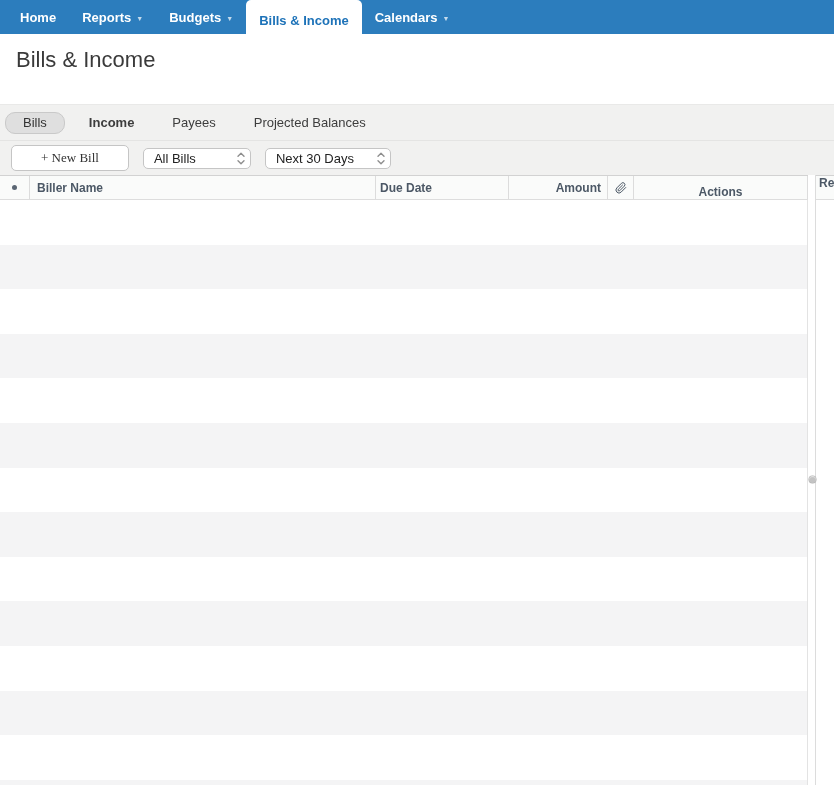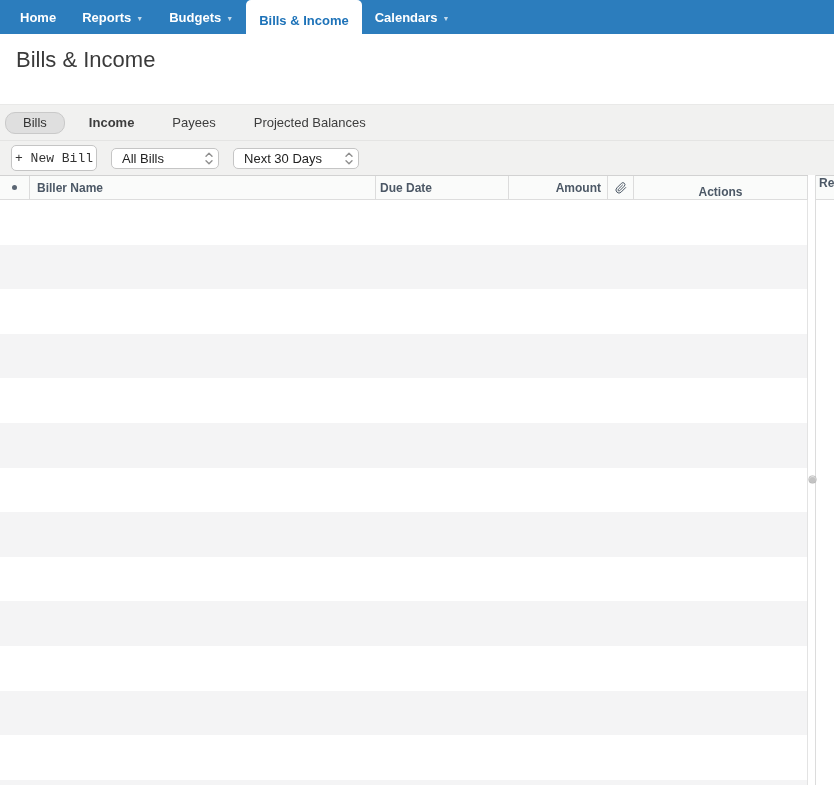--- a/index.html
+++ b/index.html
@@ -35,22 +35,22 @@
   .subtabs { height:36px; display:flex; align-items:center; padding-left:5px; border-bottom:1px solid #e4e4e3; }
   .pill {
     background:#dfdfdf; border:1px solid #c9c9c9; border-radius:10px;
     padding:2px 17px 3px; font-size:13px; color:#333333; cursor:pointer; white-space:nowrap;
   }
   .subtab { font-size:13px; color:#3d3d3d; margin-left:38px; cursor:pointer; white-space:nowrap; }
   .subtab.first { margin-left:24px;font-weight:bold; }
 
   .controls { height:34px; display:flex; align-items:center; padding-left:11px; gap:14px; }
   .btn {
-    height:26px; padding:0 3px; background:#ffffff; border:1px solid #c5c5c5;
-    border-radius:5px; font-size:13px; color:#333333; font-family:Liberation Mono, monospace; cursor:pointer;
+    height:26px; padding:0 29px; background:#ffffff; border:1px solid #c5c5c5;
+    border-radius:5px; font-size:13px; color:#333333; font-family:Liberation Serif, serif; cursor:pointer;
     display:flex; align-items:center; white-space:nowrap;
   }
   .select {
     height:21px; background:#ffffff; border:1px solid #c5c5c5; border-radius:5px;
     display:flex; align-items:center; justify-content:space-between;
     font-size:13px; color:#222222; padding:0 5px 0 10px; cursor:pointer; white-space:nowrap;
   }
   .select.w-bills { width:108px; }
   .select.w-range { width:126px; }
   .stepper { display:flex; align-items:center; }

